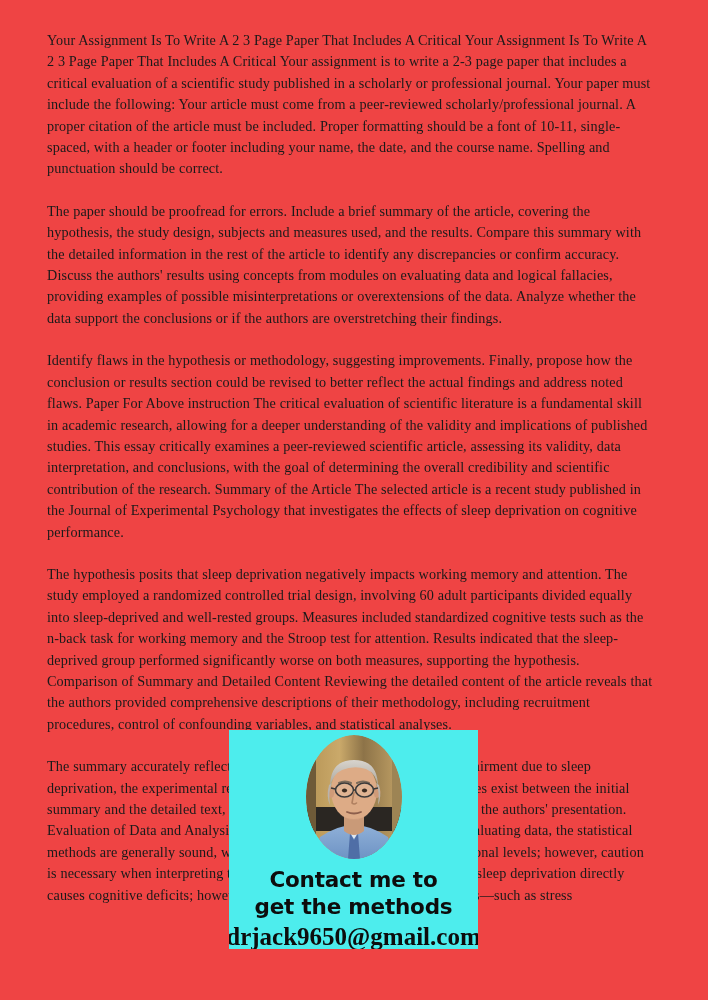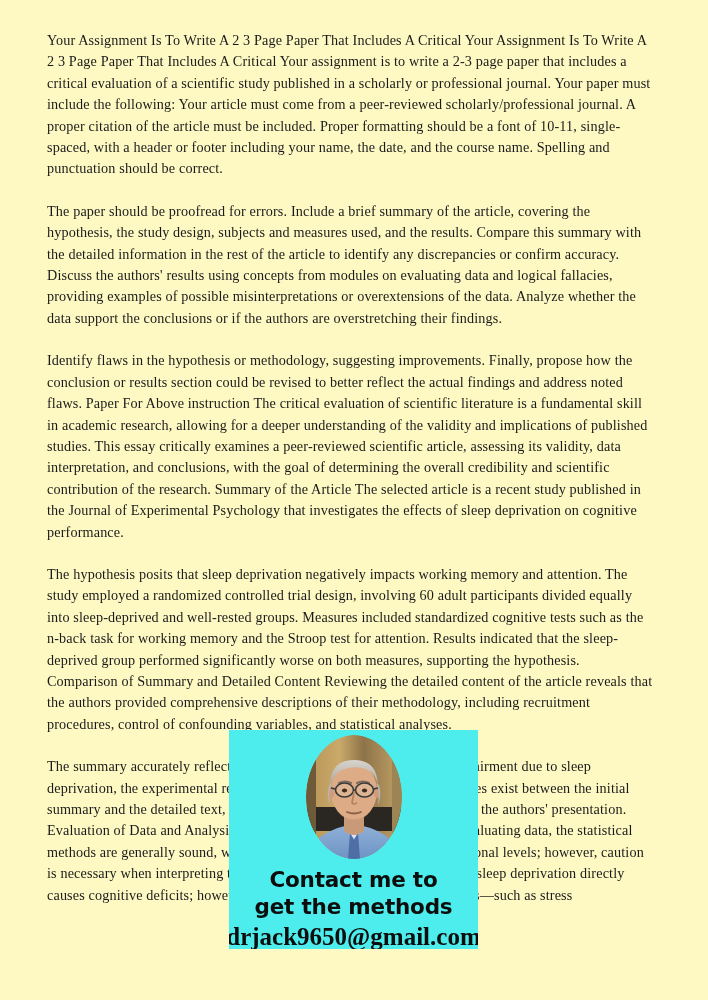--- a/index.html
+++ b/index.html
@@ -5,21 +5,21 @@
 <style>
   html, body {
     margin: 0;
     padding: 0;
     background: #ffffff;
   }
   #page {
     position: relative;
     width: 708px;
     height: 1000px;
-    background: #fef9c3;
+    background: #ef4444;
     overflow: hidden;
     font-family: "Liberation Serif", "DejaVu Serif", serif;
   }
   #doc-body {
     position: absolute;
     left: 47px;
     top: 30px;
     width: 606px;
   }
   .para {

